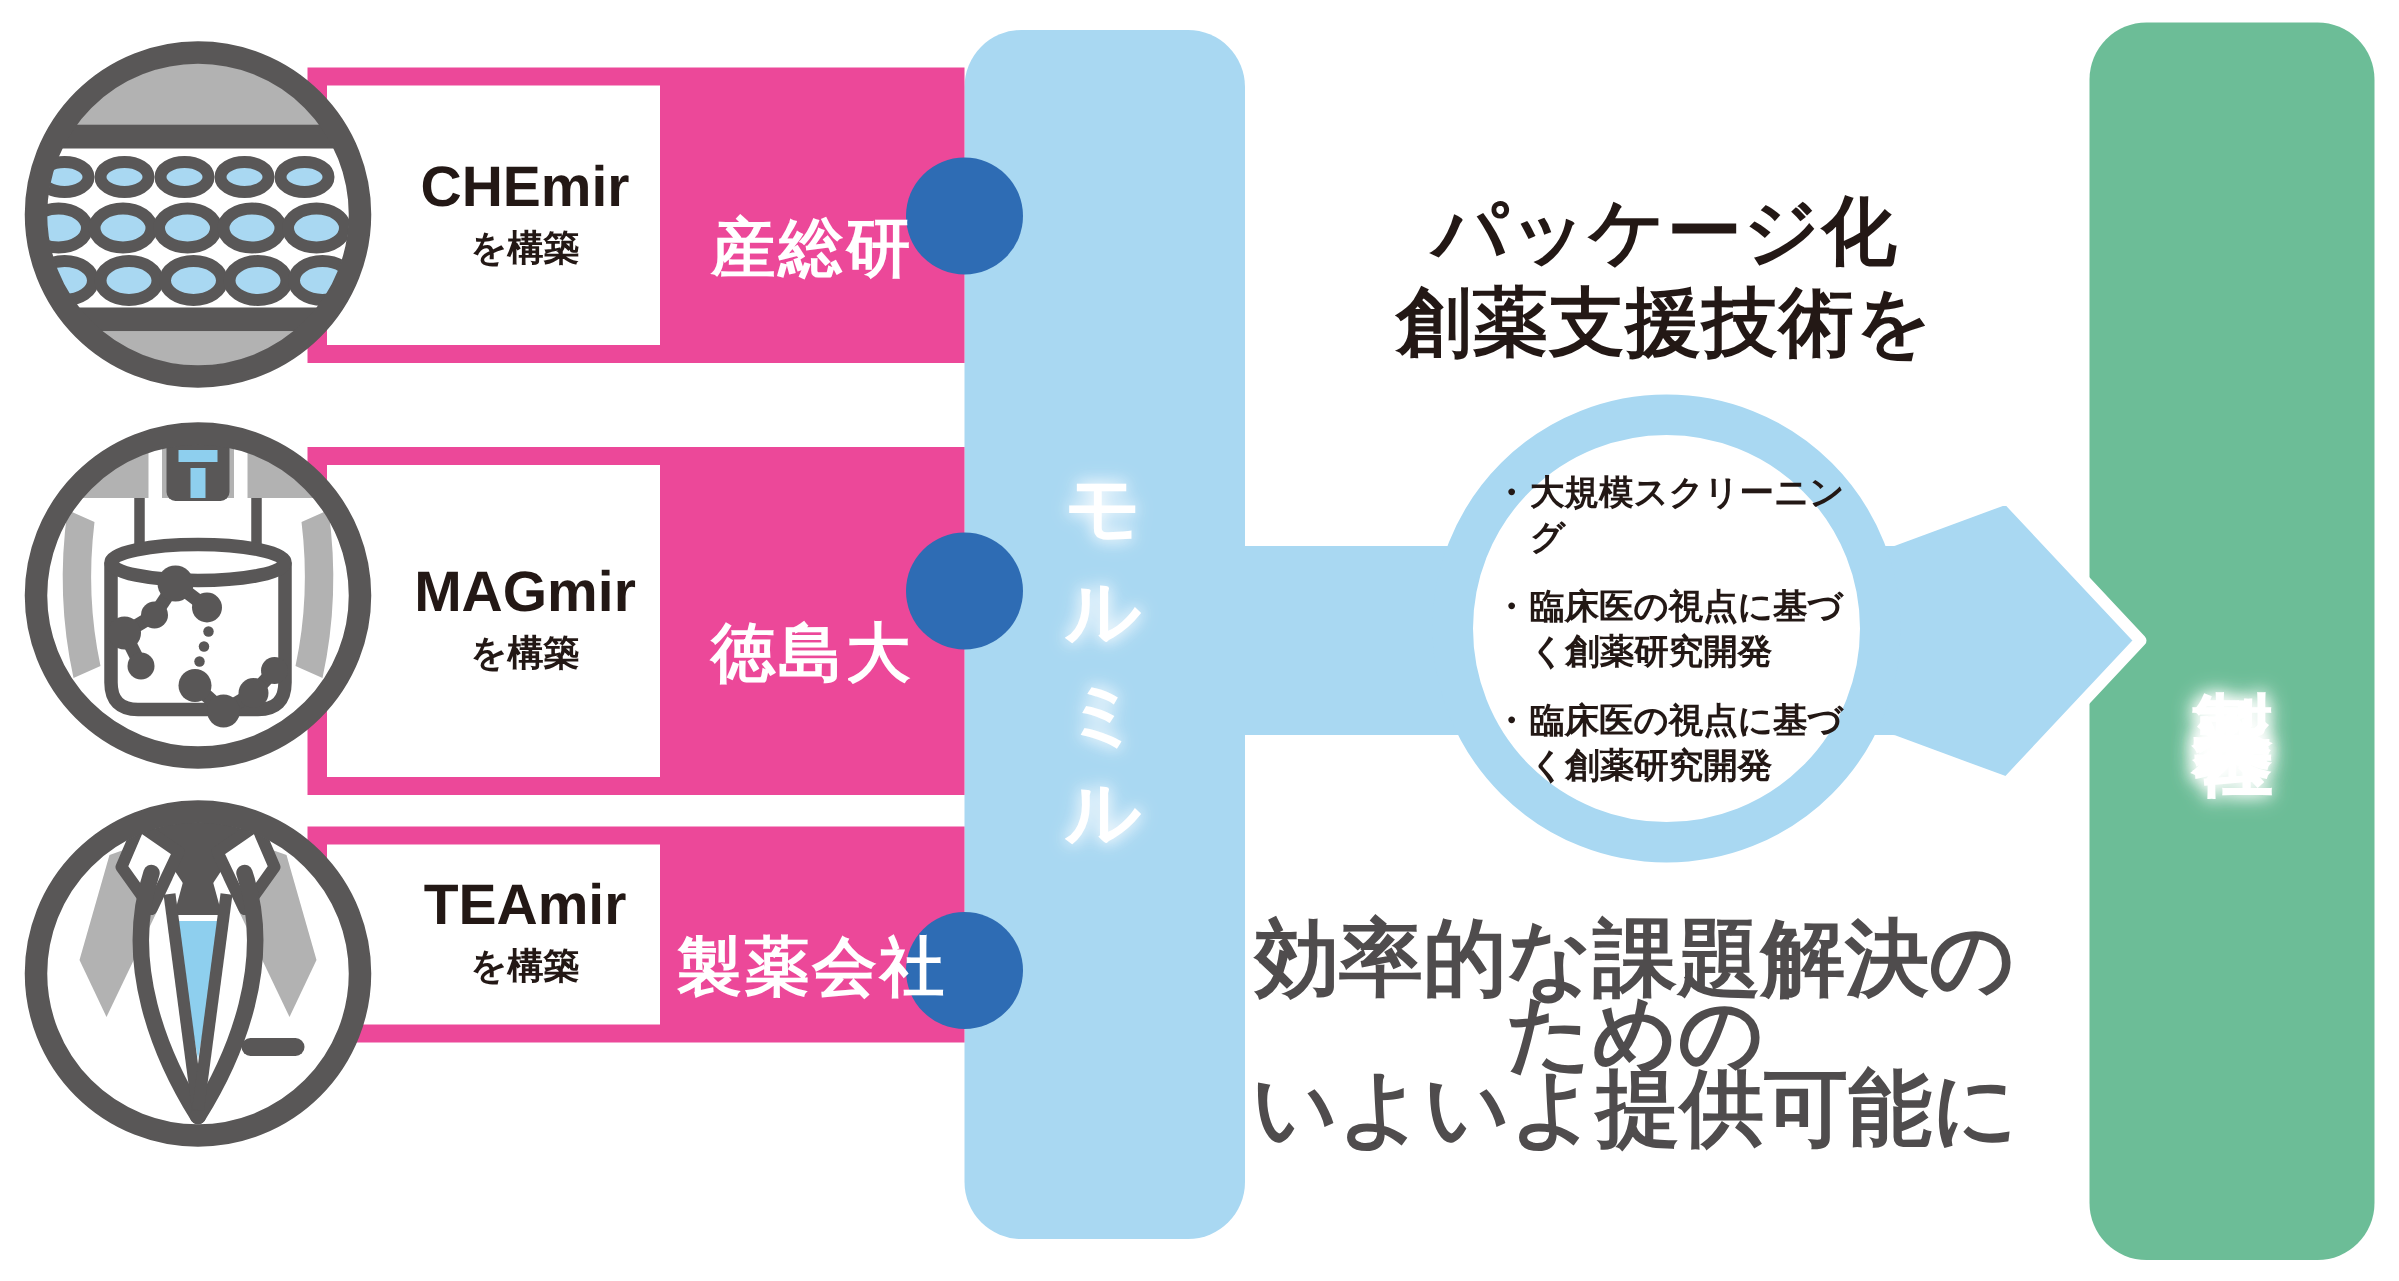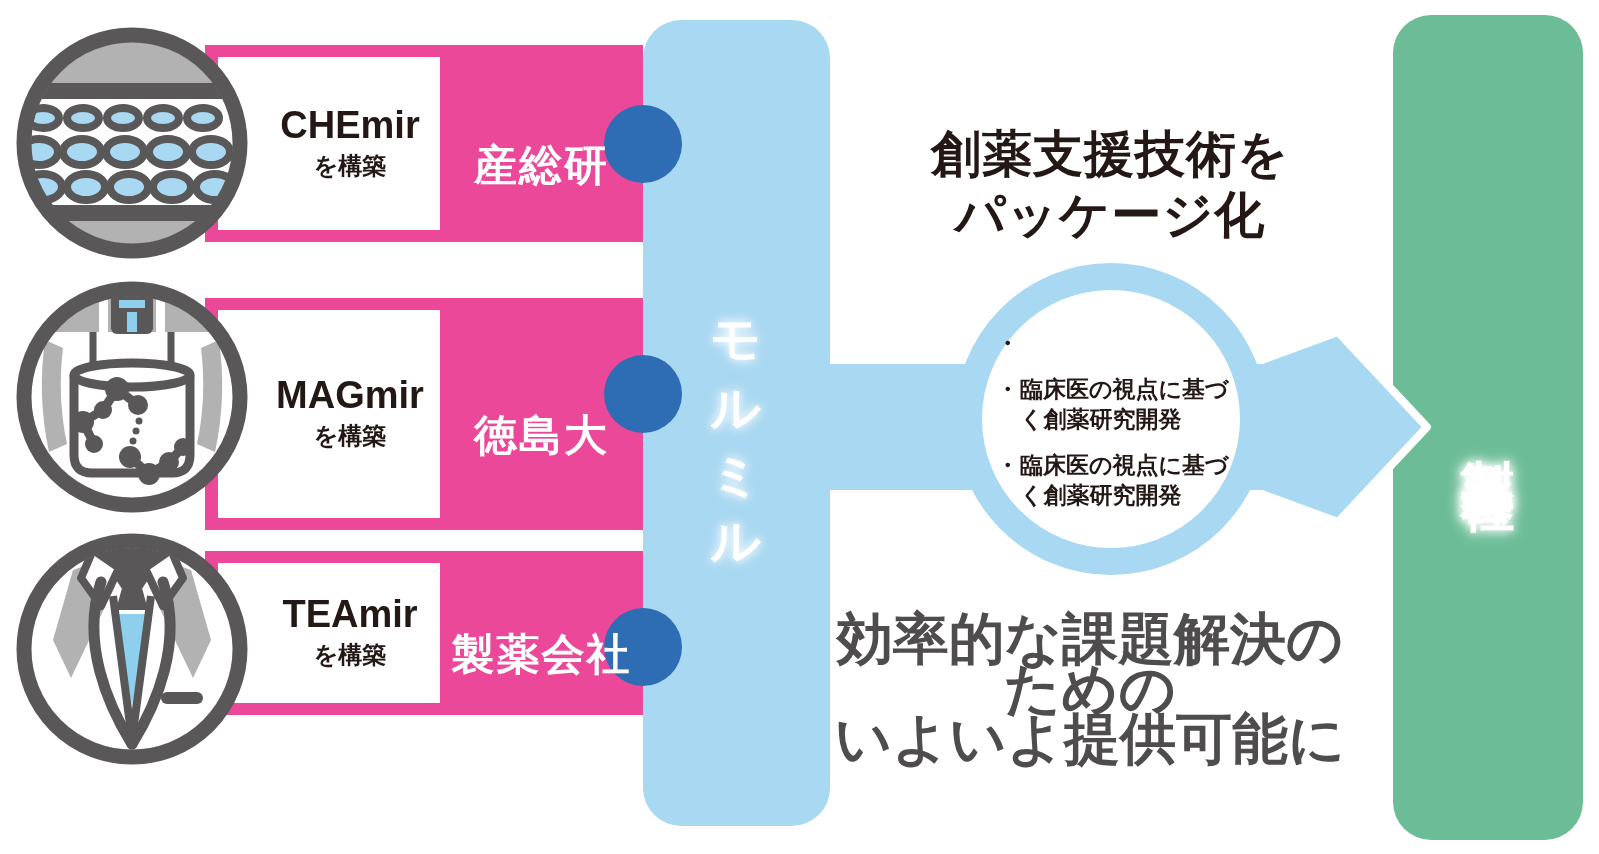--- a/index.html
+++ b/index.html
@@ -4,21 +4,21 @@
 <style>
   html,body{margin:0;padding:0;background:#fff;}
   .canvas{
     position:relative;width:1599px;height:854px;overflow:hidden;background:#ffffff;
     font-family:"Liberation Sans","DejaVu Sans",sans-serif;font-weight:bold;
   }
   
   .row{position:absolute;left:205px;width:438px;background:#ec4899;z-index:5;}
   .row1{top:45px;height:197px;}
   .row2{top:298px;height:232px;}
-  .row3{top:551px;height:164px;}
+  .row3{top:551px;height:144px;}
   .tech-box{
     position:absolute;left:13px;top:12px;width:222px;bottom:12px;background:#ffffff;
     display:flex;flex-direction:column;align-items:center;justify-content:center;
   }
   .tech-name{font-size:38px;line-height:44px;color:#231815;padding-left:42px;}
   .tech-suffix{font-size:24px;line-height:38px;color:#231815;padding-left:42px;}
   .org-label{
     position:absolute;left:235px;right:0;top:0;bottom:0;
     display:flex;align-items:center;justify-content:center;
     color:#ffffff;font-size:43px;letter-spacing:2px;margin-top:44px;
@@ -92,20 +92,21 @@
     <div class="vertical-label">製薬会社</div>
   </div>
 
   <svg class="arrow-svg" width="1599" height="854" viewBox="0 0 1599 854">
     <path d="M 800 360 L 1262 360 L 1338 332 L 1427 427 L 1338 522 L 1262 494 L 800 494 Z" fill="#a9d8f2" stroke="#ffffff" stroke-width="8" stroke-linejoin="round"></path>
   </svg>
 
   <div class="center-circle">
     <div class="bullet-item">
       <span class="bullet-char">・</span>
+      <span class="bullet-text">大規模スクリーニング</span>
     </div>
     <div class="bullet-item">
       <span class="bullet-char">・</span>
       <span class="bullet-text">臨床医の視点に基づく創薬研究開発</span>
     </div>
     <div class="bullet-item">
       <span class="bullet-char">・</span>
       <span class="bullet-text">臨床医の視点に基づく創薬研究開発</span>
     </div>
   </div>
@@ -233,22 +234,22 @@
       <path d="M86,50 C66,110 92,172 117,212" fill="none" stroke="#595757" stroke-width="11" stroke-linecap="round"></path>
       <path d="M148,50 C168,110 142,172 117,212" fill="none" stroke="#595757" stroke-width="11" stroke-linecap="round"></path>
       <path d="M98,64 L117,208" fill="none" stroke="#595757" stroke-width="8"></path>
       <path d="M136,64 L117,208" fill="none" stroke="#595757" stroke-width="8"></path>
       <rect x="146" y="160" width="42" height="12" rx="6" fill="#595757"></rect>
     </g>
     <circle cx="117" cy="117" r="108" fill="none" stroke="#595757" stroke-width="15"></circle>
   </svg>
 
   <div class="headline">
+    <div>パッケージ化</div>
     <div>創薬支援技術を</div>
-    <div>パッケージ化</div>
   </div>
 
   <div class="bottom-caption">
     <div>効率的な課題解決のための</div>
     <div>いよいよ提供可能に</div>
   </div>
 
 
 </div>
 

